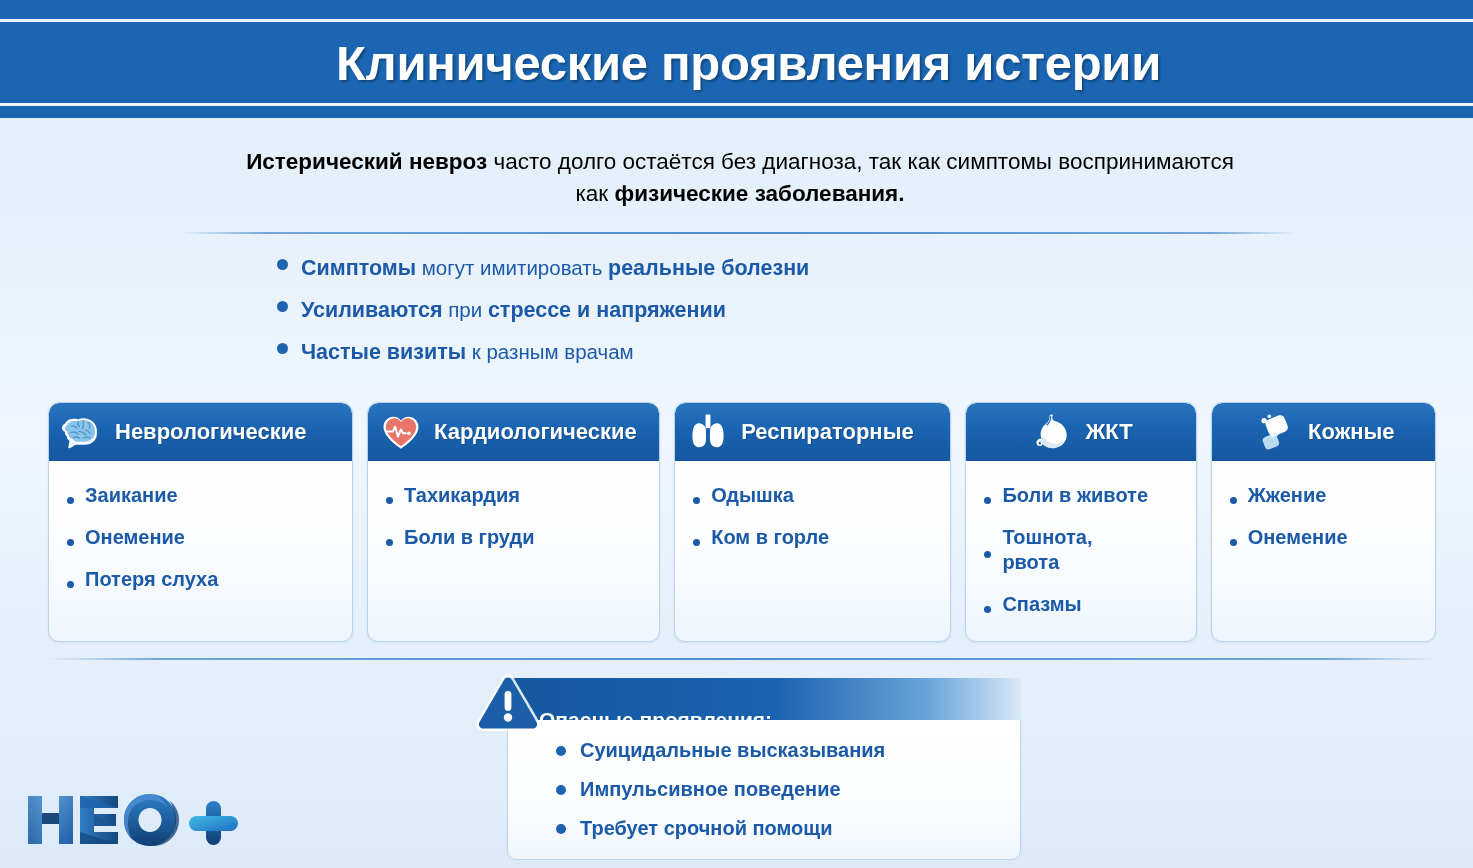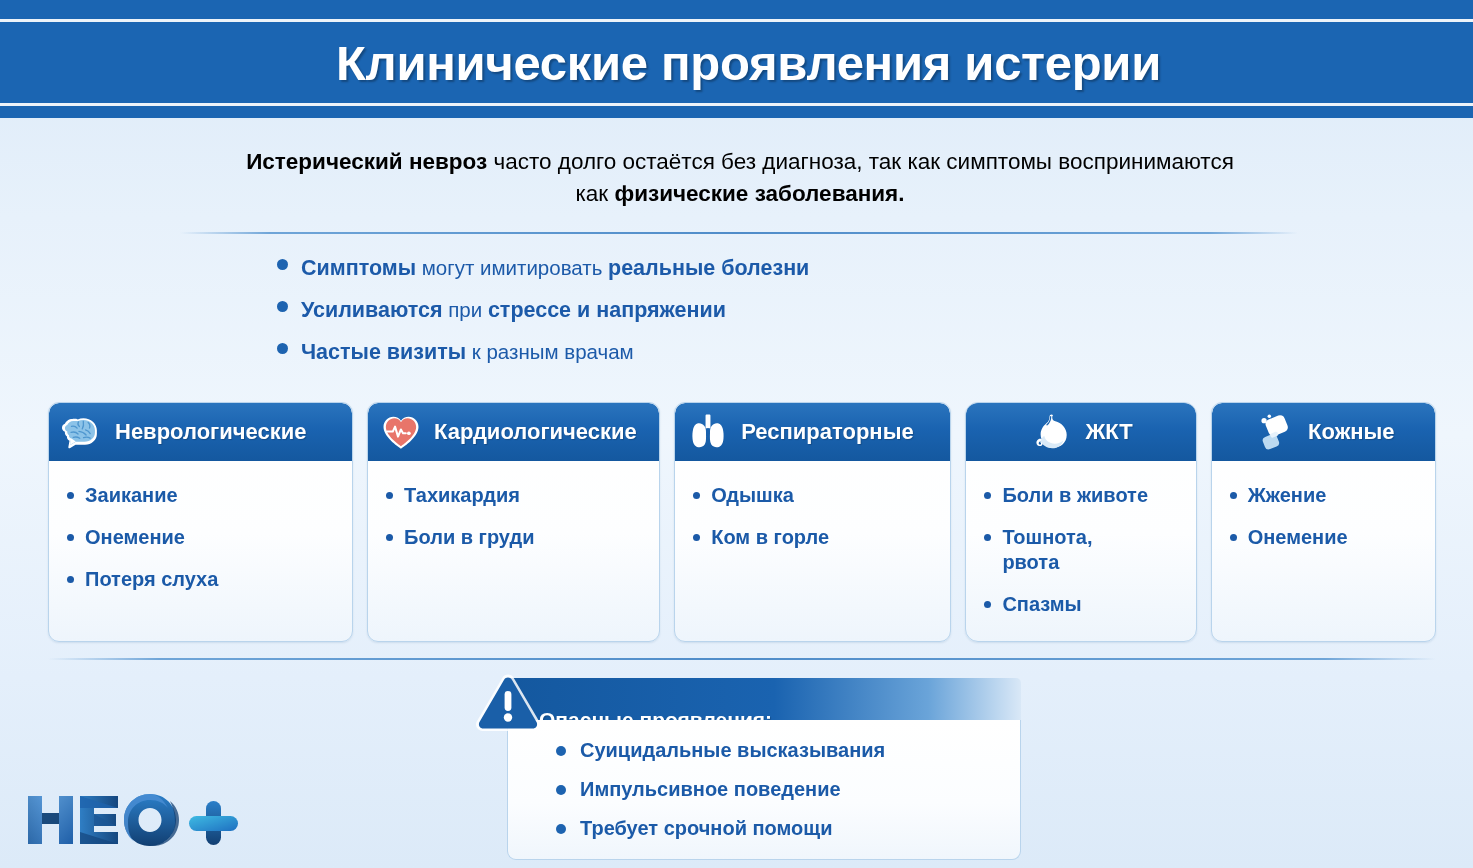--- a/index.html
+++ b/index.html
@@ -86,21 +86,21 @@
     border: 1px solid #b9d4ec;
     border-radius: 11px;
     box-shadow: 0 1px 2px rgba(40,90,140,0.13);
     display: flex; flex-direction: column;
     overflow: hidden;
     position: relative;
   }
   .card.c1 { width: 306px; }
   .card.c2 { width: 294px; }
   .card.c3 { width: 278px; }
-  .card.c4 { width: 232px; border-radius: 13px; }
+  .card.c4 { width: 232px; }
   .card.c5 { width: 226px; }
 
   .card-head {
     height: 58px;
     background: linear-gradient(180deg, #2a74bd 0%, #1a63b0 45%, #14589f 100%);
     border-radius: 10px 10px 0 0;
     display: flex; align-items: center;
     padding: 0 10px 0 12px;
     position: relative;
     flex: 0 0 auto;
@@ -117,21 +117,21 @@
   .card-icon {
     width: 42px; height: 42px;
     flex: 0 0 auto;
     display: block;
   }
   .card-body {
     flex: 1 1 auto;
     padding: 22px 14px 10px 18px;
   }
   .card-item {
-    display: flex; align-items: flex-start;
+    display: flex; align-items: center;
     color: #1b5aa8;
     font-size: 20px;
     font-weight: bold;
     line-height: 25px;
     margin-bottom: 17px;
   }
   .card-dot {
     width: 7px; height: 7px; border-radius: 50%;
     background: #1b5aa8;
     margin-right: 11px; margin-top: 9px;

